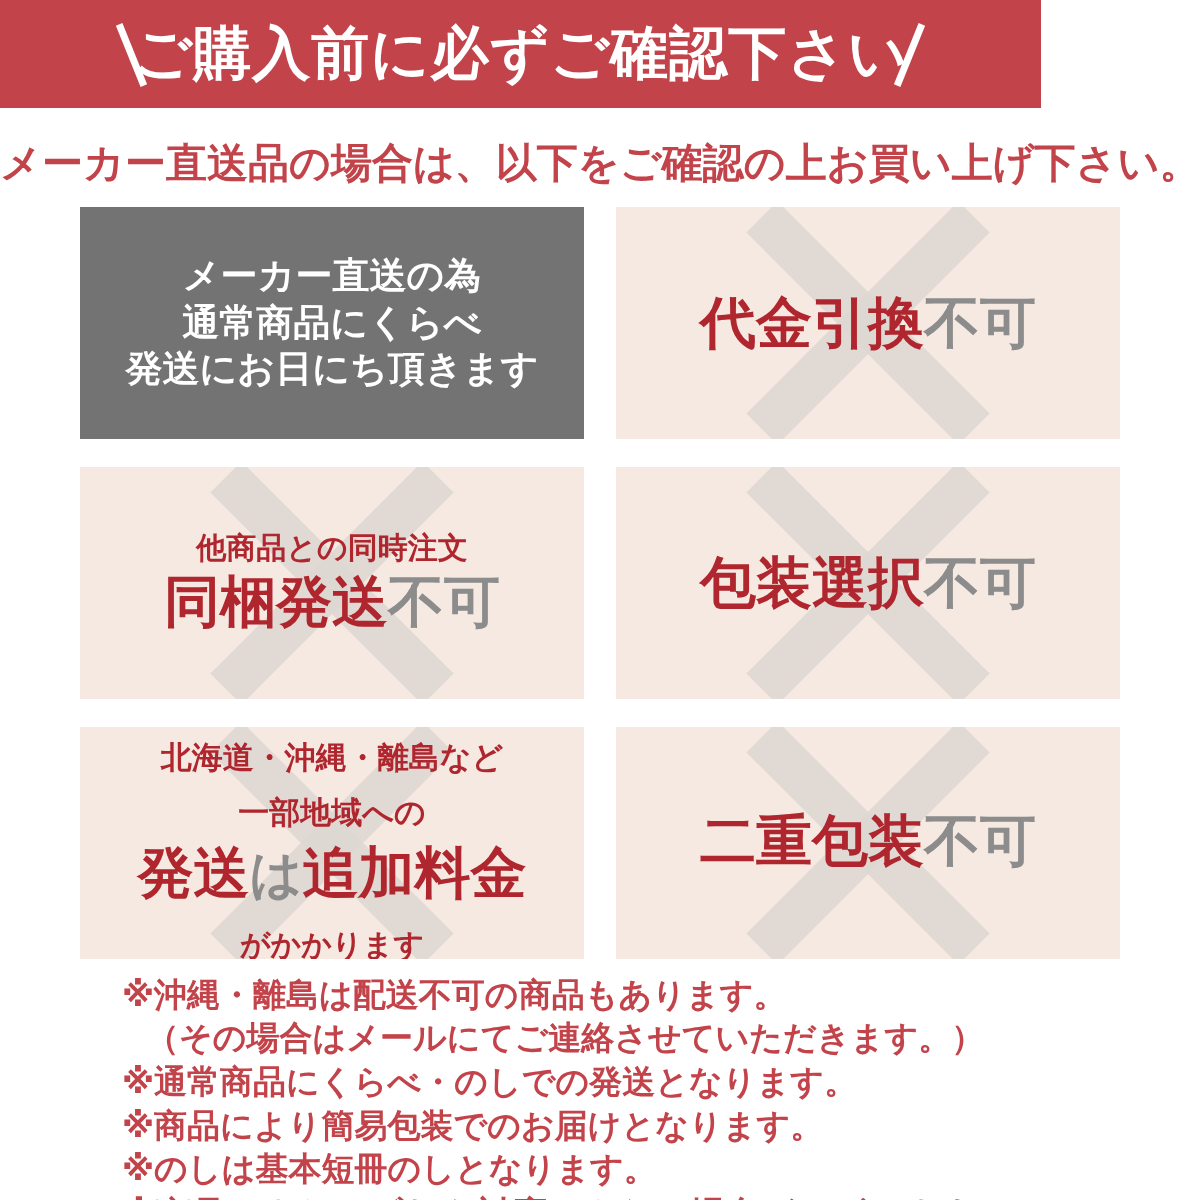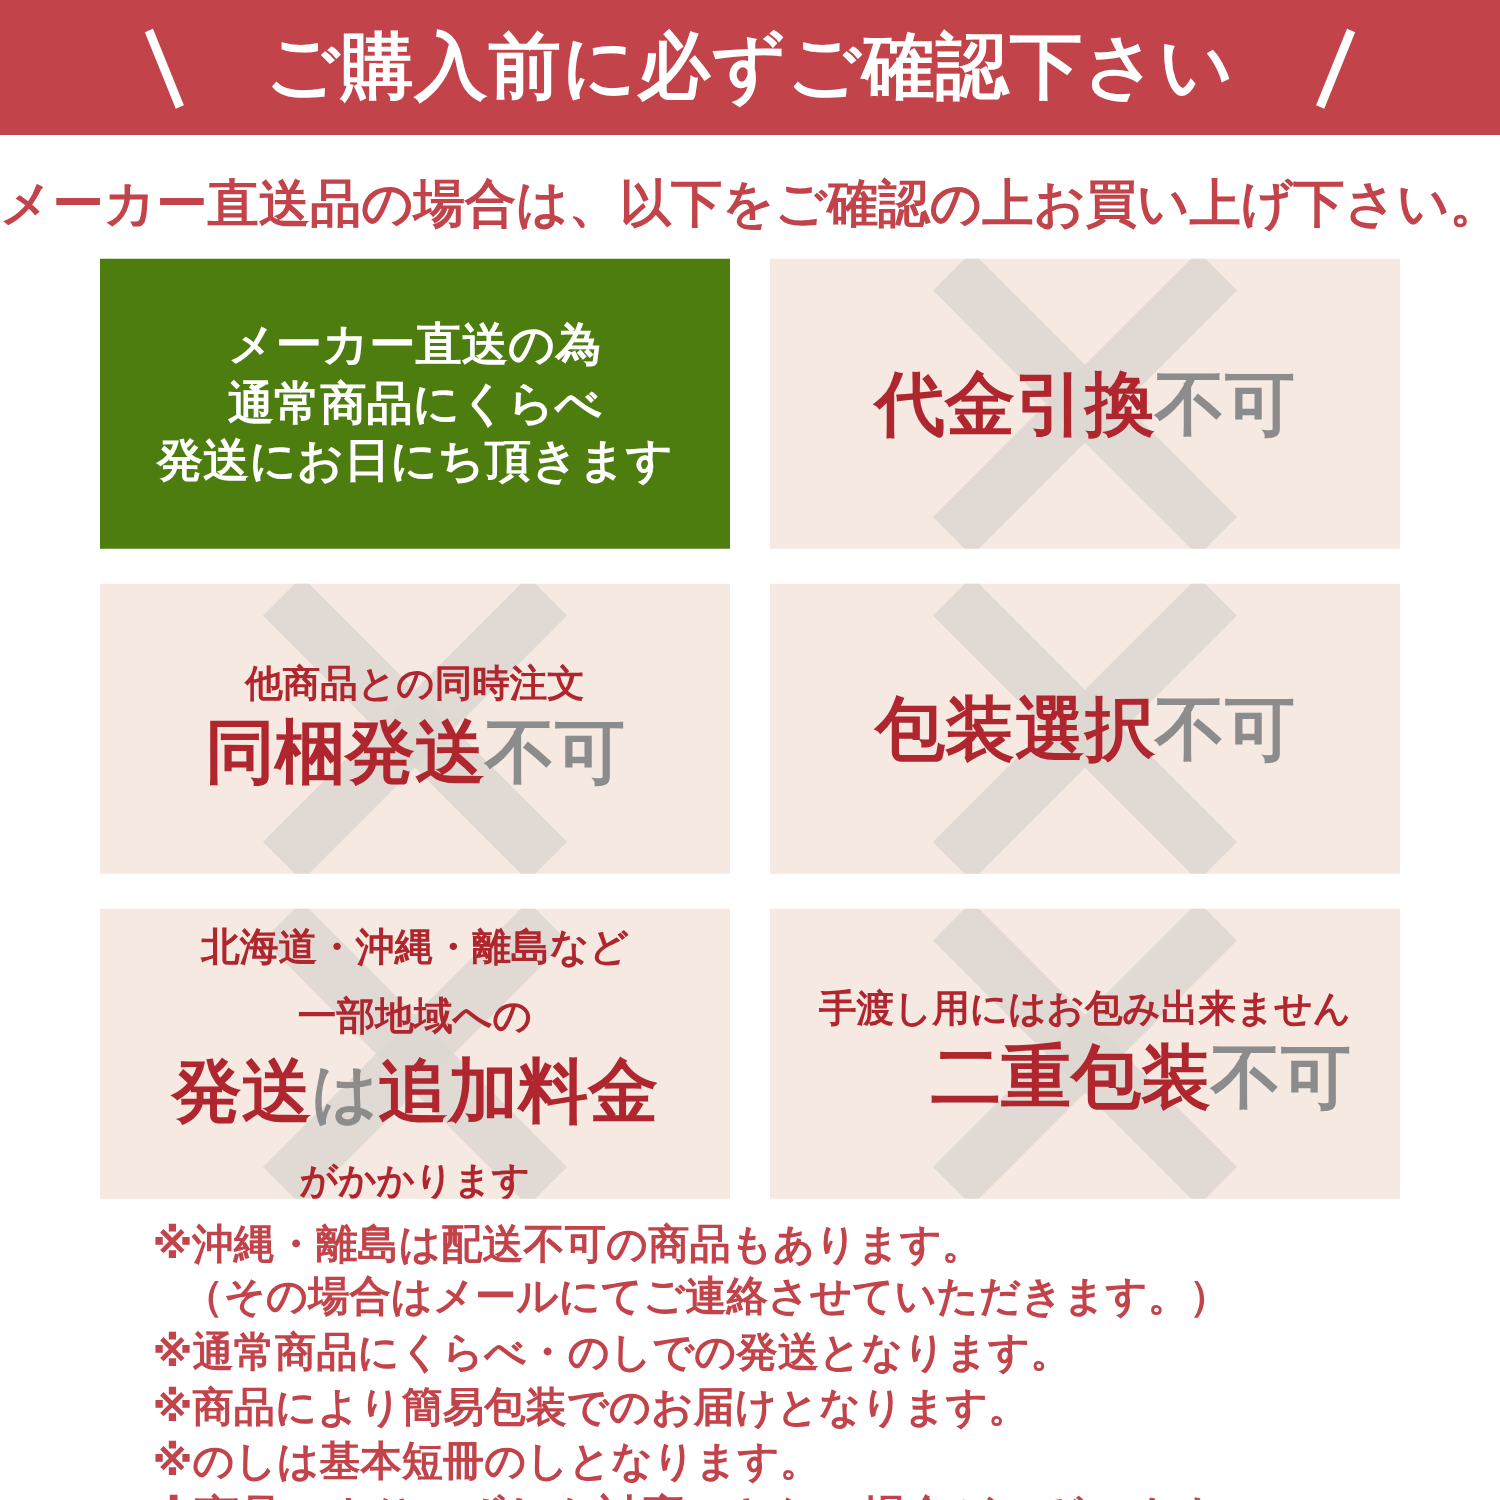--- a/index.html
+++ b/index.html
@@ -16,21 +16,21 @@
   .page {
     position: relative;
     width: 1200px;
     height: 1200px;
     box-sizing: border-box;
   }
 
   
   .header {
     position: relative;
-    width: 1200px;
+    width: 1041px;
     height: 108px;
     background: #c2434a;
     display: flex;
     align-items: center;
     justify-content: center;
     overflow: hidden;
   }
   .header-title {
     color: #ffffff;
     font-size: 58px;
@@ -81,21 +81,21 @@
     height: 232px;
     background: #f5e9e1;
     display: flex;
     flex-direction: column;
     align-items: center;
     justify-content: center;
     overflow: hidden;
     box-sizing: border-box;
   }
   .cell.filled {
-    background: #4d7c0f;
+    background: #737373;
   }
   
   .xmark {
     position: absolute;
     left: 50%;
     top: 50%;
     width: 300px;
     height: 300px;
     margin-left: -150px;
     margin-top: -150px;
@@ -156,21 +156,20 @@
   }
   .t-small-red-wide {
     color: #b0262e;
     font-size: 31px;
     font-weight: bold;
     margin-bottom: 6px;
     margin-top: 16px;
   }
   .line2 {
     margin-top: -4px;
-    text-align: right;
   }
 
   
   .notes {
     width: 1040px;
     margin: 14px auto 0 auto;
     color: #c2434a;
     font-size: 33px;
     font-weight: bold;
     line-height: 1.32;
@@ -262,21 +261,20 @@
         <div class="t-small-red2">がかかります</div>
       </div>
     </div>
 
     <div class="cell">
       <div class="xmark">
           <span class="a"></span>
           <span class="b"></span>
         </div>
       <div class="content">
-        <div class="t-small-red">手渡し用にはお包み出来ません</div>
         <div class="line2">
           <span class="t-red-lg">二重包装</span><span class="t-grey">不可</span>
         </div>
       </div>
     </div>
 
   </div>
 
   <div class="notes">
     <div>※沖縄・離島は配送不可の商品もあります。</div>

